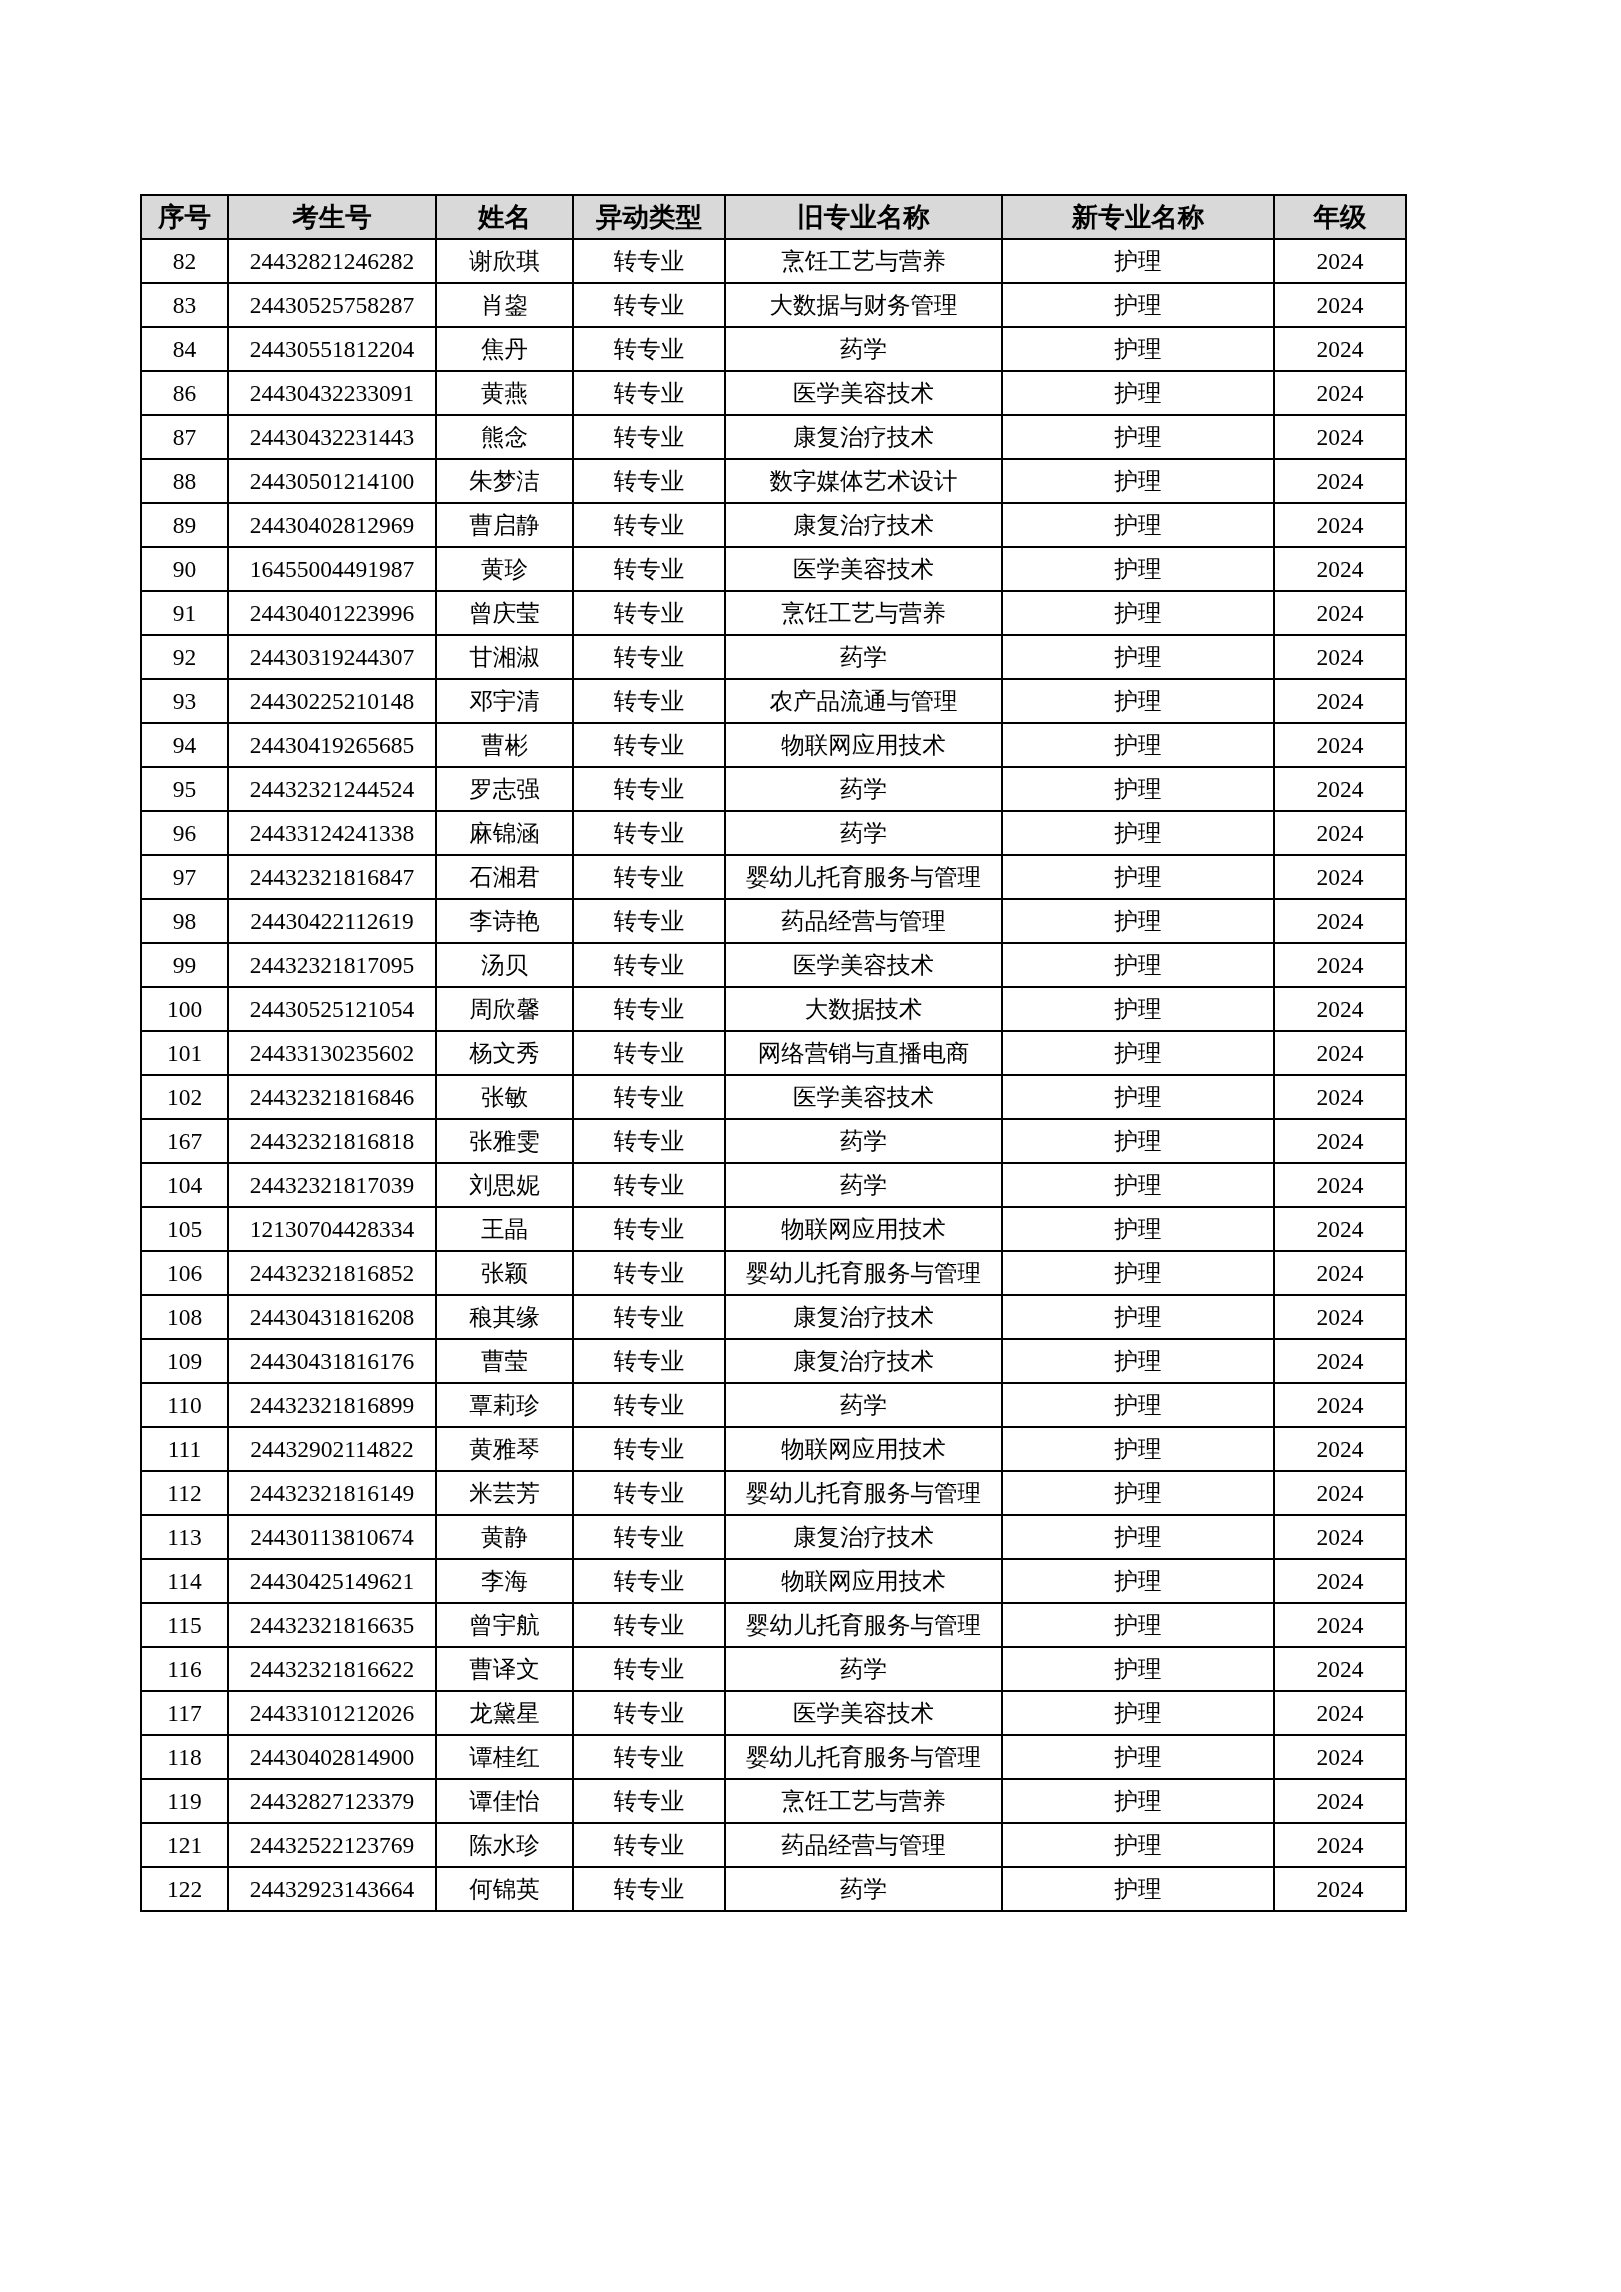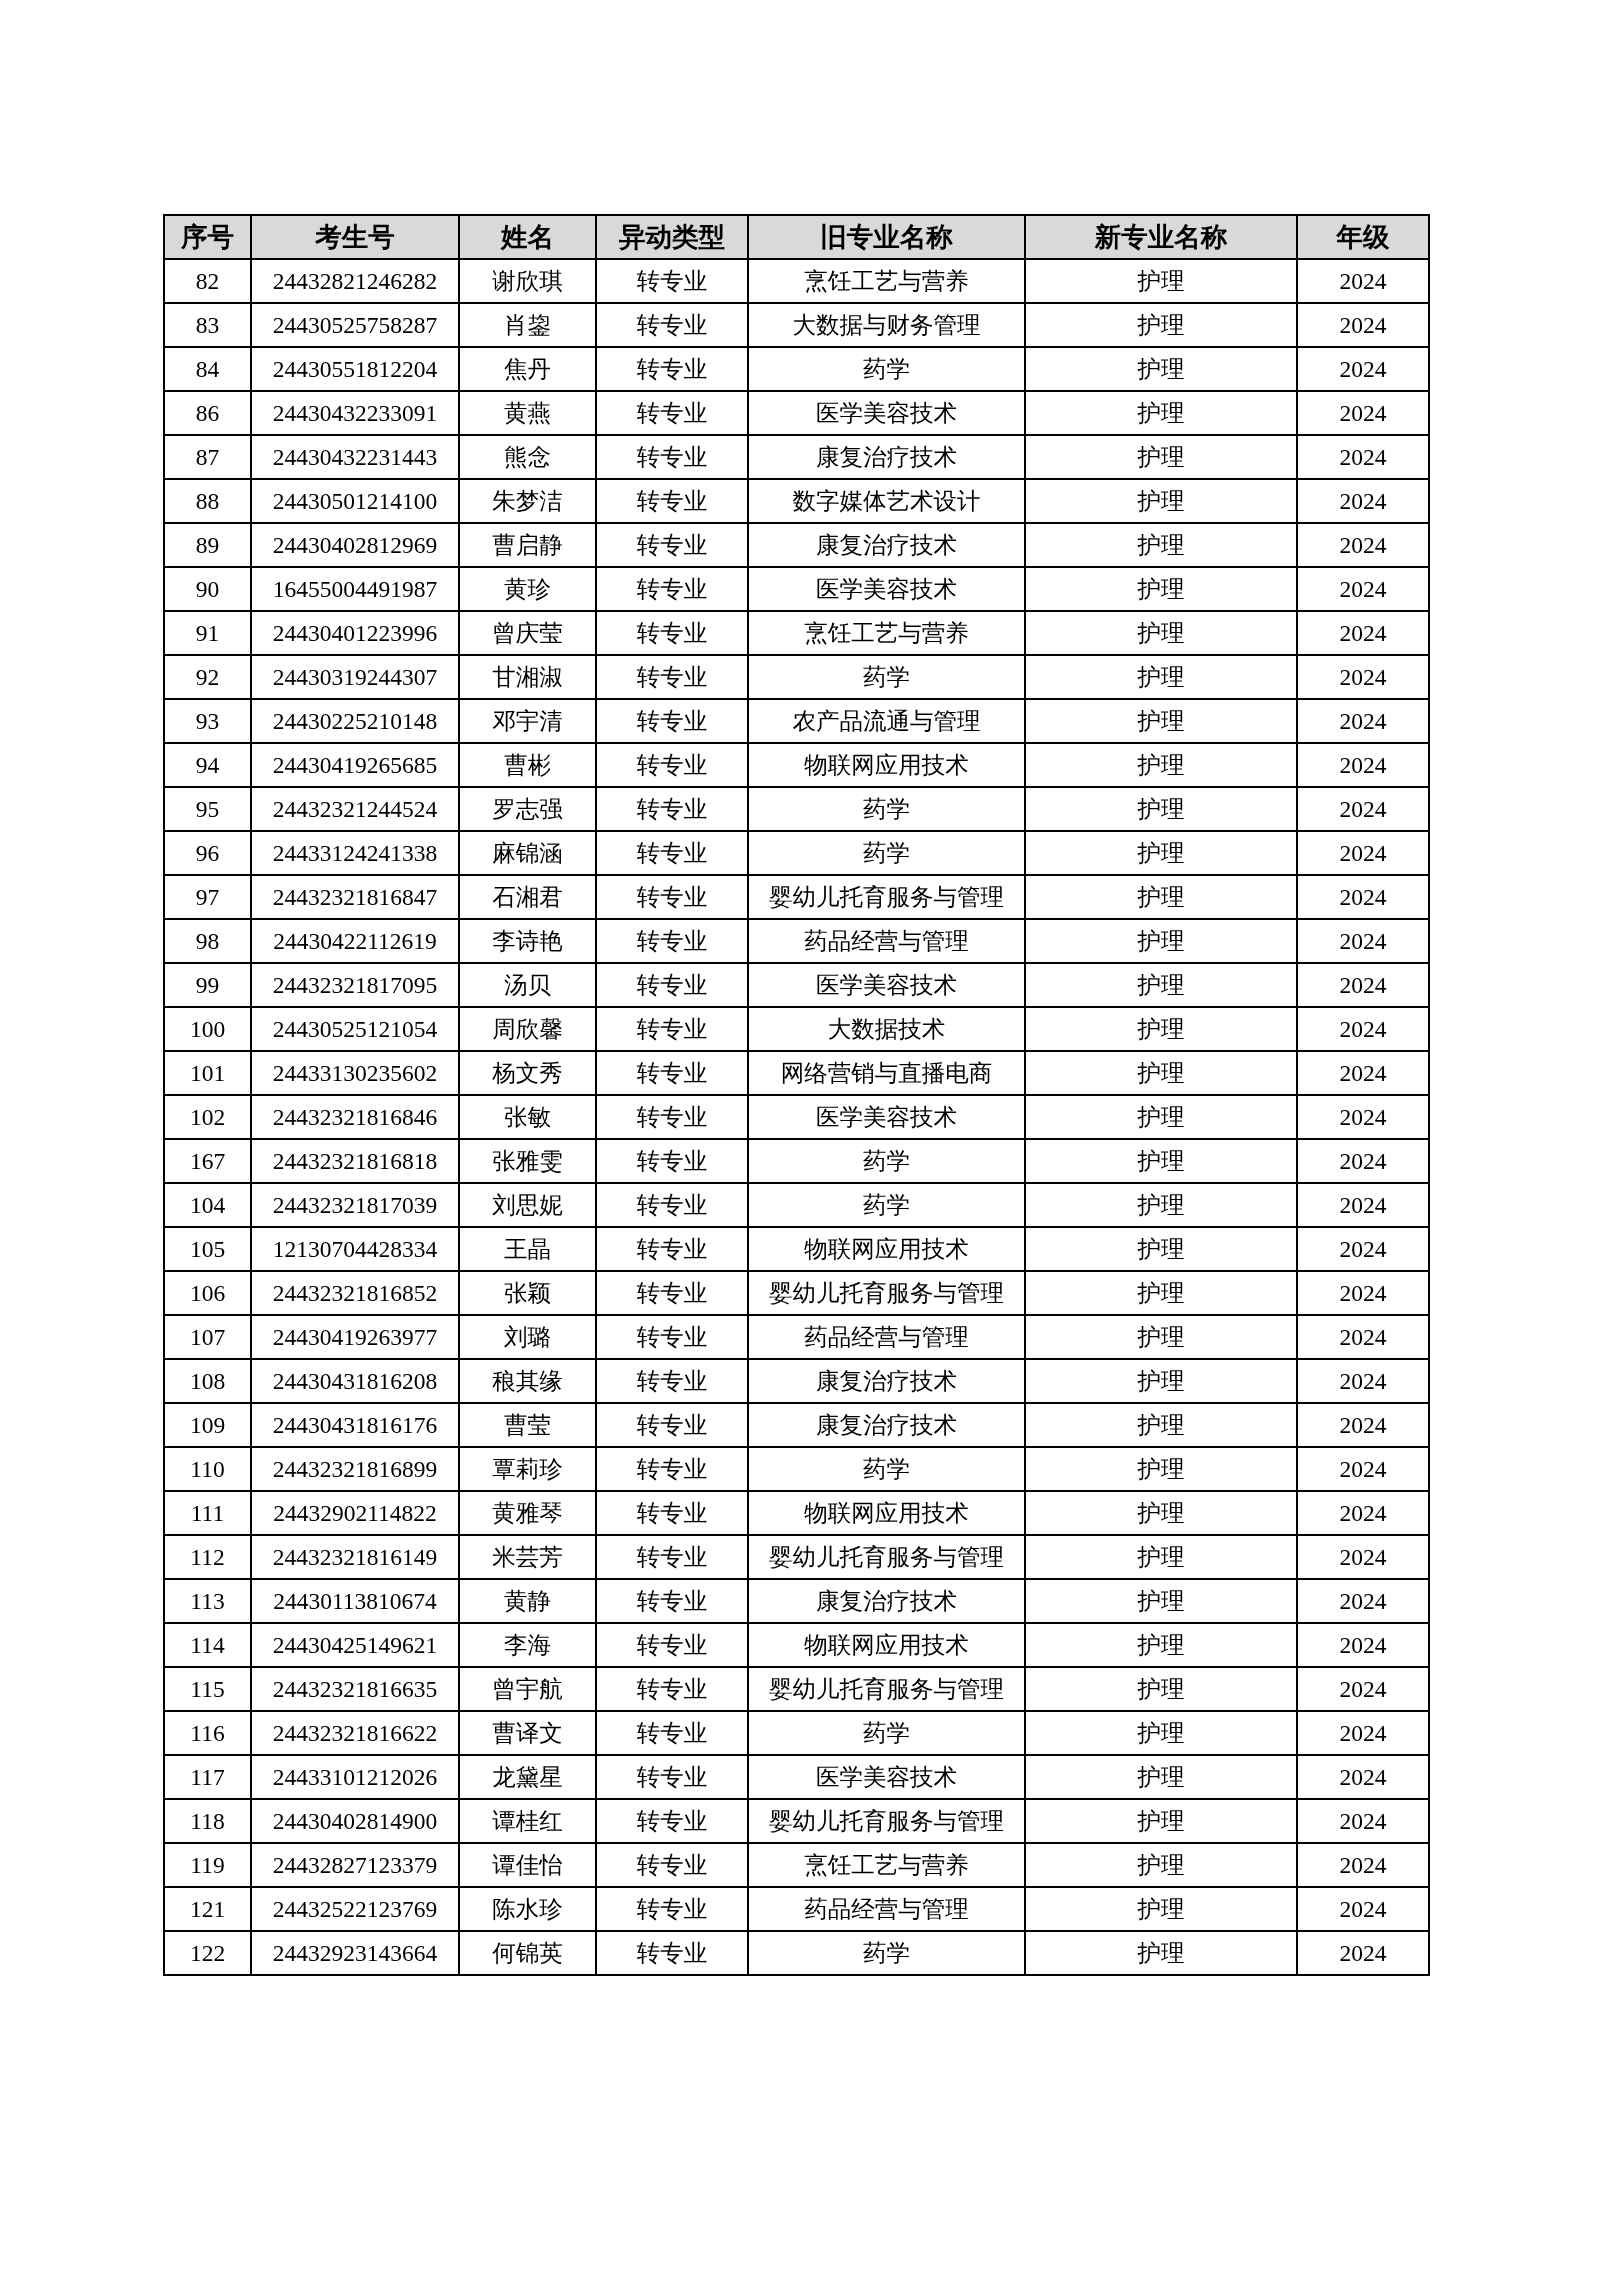--- a/index.html
+++ b/index.html
@@ -16,26 +16,25 @@
   }
   .page {
     position: absolute;
     left: 0; top: 0;
     width: 1621px;
     height: 2293px;
     background: #ffffff;
   }
   table.roster {
     position: absolute;
-    left: 163px;
+    left: 140px;
     top: 194px;
     width: 1265px;
     border-collapse: collapse;
     table-layout: fixed;
-    margin-top: 20px;
   }
   table.roster th, table.roster td {
     border: 2px solid #000000;
     padding: 0;
     text-align: center;
     vertical-align: middle;
     overflow: hidden;
     white-space: nowrap;
   }
   table.roster thead tr {
@@ -292,29 +291,20 @@
         <tr>
           <td>106</td>
           <td class="c-id">24432321816852</td>
           <td>张颖</td>
           <td>转专业</td>
           <td>婴幼儿托育服务与管理</td>
           <td>护理</td>
           <td>2024</td>
         </tr>
         <tr>
-          <td>107</td>
-          <td class="c-id">24430419263977</td>
-          <td>刘璐</td>
-          <td>转专业</td>
-          <td>药品经营与管理</td>
-          <td>护理</td>
-          <td>2024</td>
-        </tr>
-        <tr>
           <td>108</td>
           <td class="c-id">24430431816208</td>
           <td>稂其缘</td>
           <td>转专业</td>
           <td>康复治疗技术</td>
           <td>护理</td>
           <td>2024</td>
         </tr>
         <tr>
           <td>109</td>

